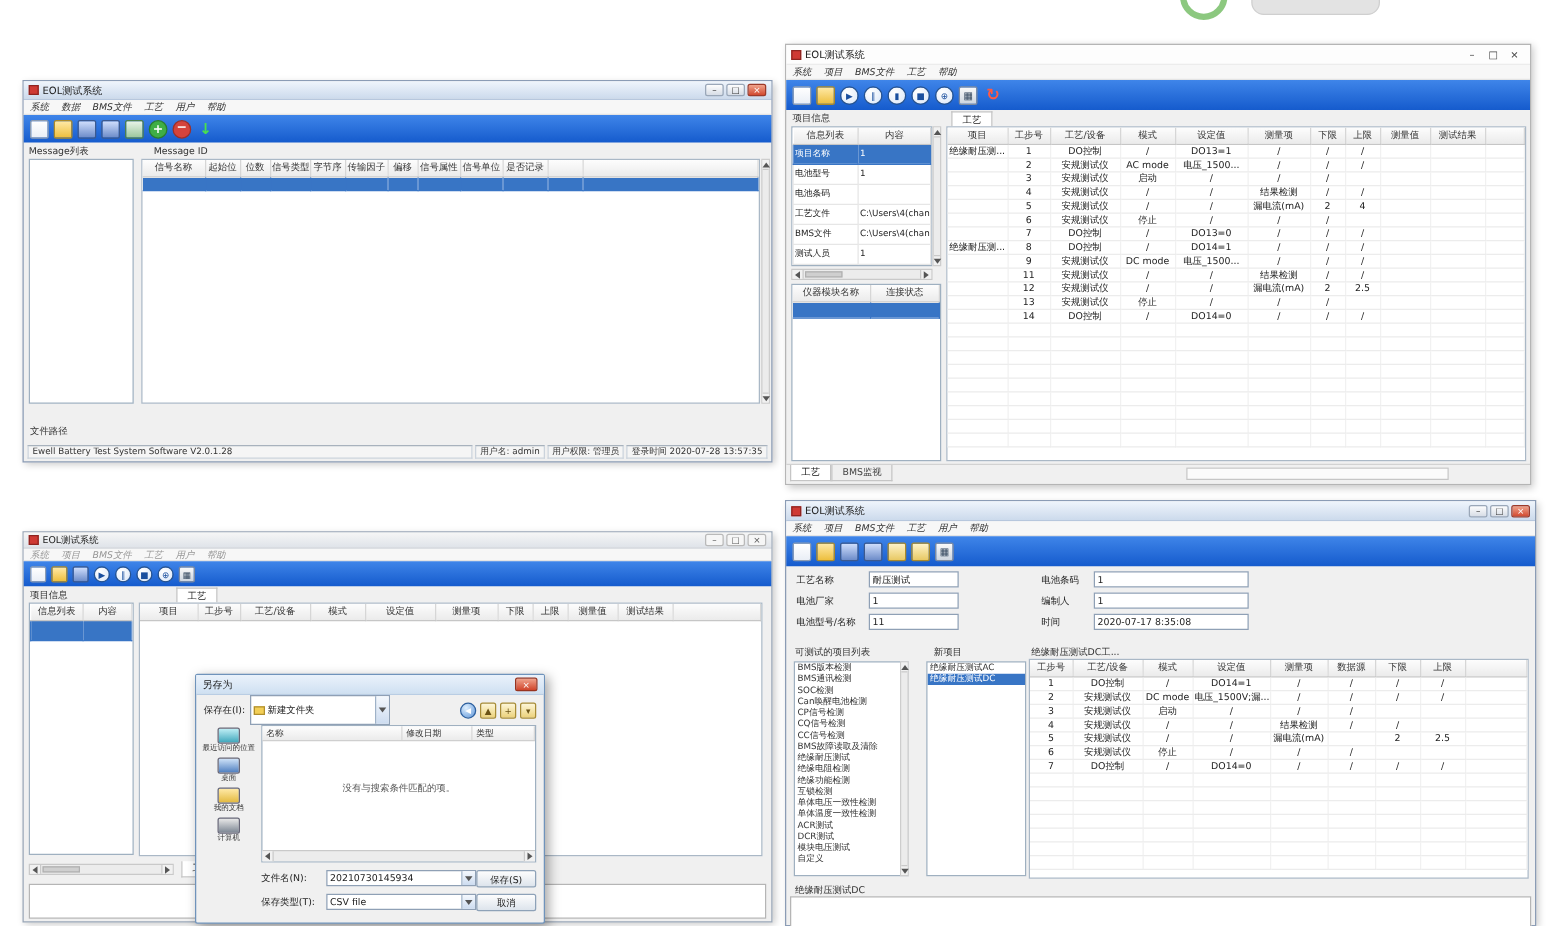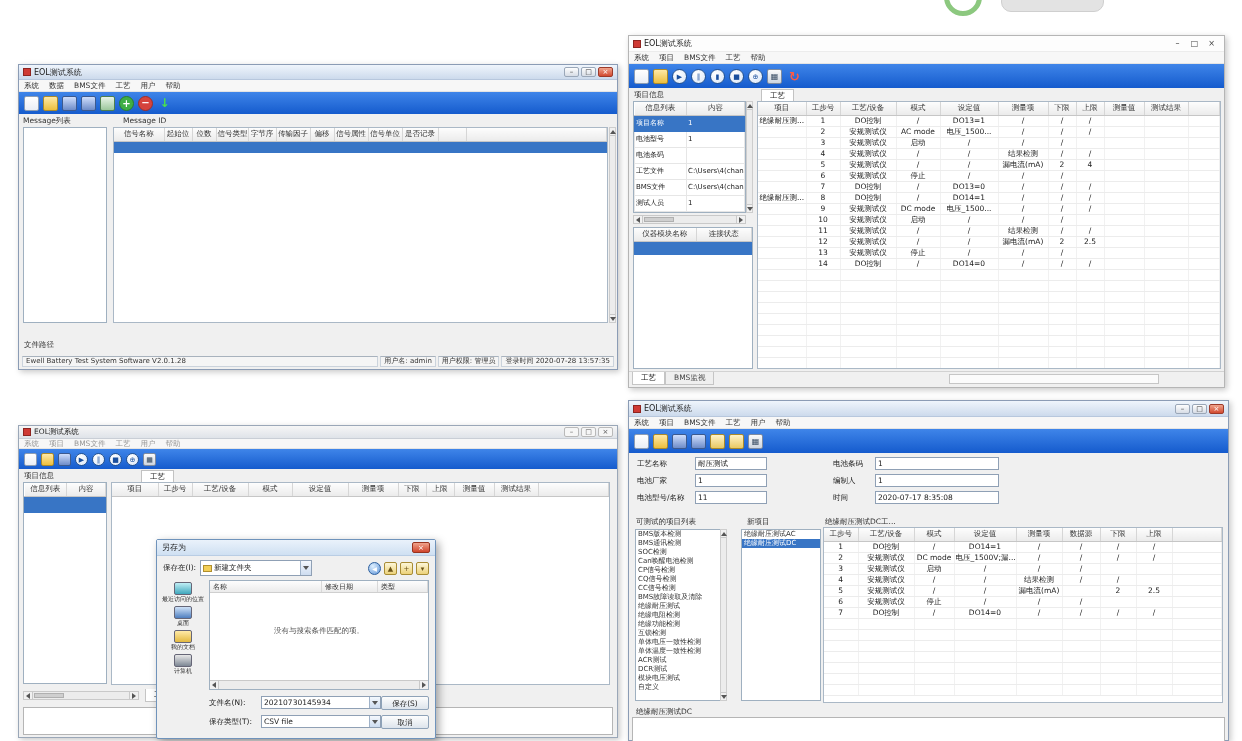--- a/index.html
+++ b/index.html
@@ -18,21 +18,21 @@
 .tb-grey{height:13px;background:linear-gradient(#f6f6f6,#dfe3e9);border-bottom:1px solid #c9ced6;font-size:7.5px;}
 .tb-flat{height:16px;background:#fdfdfd;border-bottom:1px solid #ececec;}
 .app-ico{width:8px;height:8px;background:#cf3a34;border:1px solid #8e2420;margin-right:3px;flex:none;}
 .wtitle{white-space:nowrap;overflow:hidden;}
 .winctl{margin-left:auto;display:flex;gap:2px;}
 .wbtn{width:15px;height:10px;font-size:7px;line-height:9px;text-align:center;background:linear-gradient(#fdfdfd,#d7dde6);border:1px solid #9aa7b8;border-radius:2px;color:#333;}
 .wbtn.close{background:linear-gradient(#f0a38c,#d24a30);color:#fff;border-color:#9c3a2a;}
 .wbtn.plain{background:#f6f6f6;border:1px solid #b9b9b9;color:#555;}
 .fbtns{margin-left:auto;display:flex;}
 .fbtns span{width:17px;text-align:center;font-size:8px;color:#444;}
-.menubar{display:flex;align-items:center;background:#f7f7f7;font-size:7.5px;color:#333;border-bottom:1px solid #e4e4e4;}
+.menubar{display:flex;align-items:center;background:#f7f7f7;font-size:7.5px;color:#333;border-bottom:1px solid #e4e4e4;font-style:italic;}
 .menubar .li{padding:0 5px;}
 .menubar.muted{color:#979797;}
 .mb12{height:12px;} .mb10{height:10px;}
 .toolbar{display:flex;align-items:center;gap:4px;padding:0 5px;background:linear-gradient(#3f85e9,#155bcd);}
 .tb22{height:22px;} .tb24{height:24px;} .tb20{height:20px;}
 .tbi{flex:none;width:15px;height:15px;border-radius:2px;font-size:8px;line-height:14px;text-align:center;color:#16365c;overflow:hidden;}
 .tb20 .tbi{width:13px;height:13px;line-height:12px;font-size:7px;}
 .ic-page{background:linear-gradient(#ffffff,#e9eef6);border:1px solid #8d9db3;}
 .ic-folder{background:linear-gradient(#ffe9a6,#edbf3e);border:1px solid #ab8a2a;}
 .ic-folder2{background:linear-gradient(#fff3c8,#e8c964);border:1px solid #ab8a2a;}
@@ -114,21 +114,21 @@
 .w3-tablebox{left:0;top:12px;right:0;bottom:0;}
 .w3-hscroll{left:4px;top:222px;width:116px;}
 .w3-tab{position:absolute;left:126px;top:220px;}
 .w3-output{position:absolute;left:4px;right:4px;top:238px;height:28px;background:#fff;border:1px solid #b5b5b5;}
 
 
 .dialog{position:absolute;left:137px;top:70px;width:280px;height:200px;background:#f0f0f0;border:1px solid #6f93bb;border-radius:2px;box-shadow:3px 3px 9px rgba(0,0,0,.35);z-index:10;}
 .dlg-title{height:16px;background:linear-gradient(#eaf2fb,#cfe0f2);border-bottom:1px solid #b9cde4;display:flex;align-items:center;padding:0 5px;font-size:8px;color:#1c1c1c;}
 .dlg-close{margin-left:auto;width:18px;height:11px;background:linear-gradient(#f0a38c,#d0452c);border:1px solid #98331f;border-radius:2px;color:#fff;font-size:7px;line-height:10px;text-align:center;}
 .dlg-row1{position:absolute;left:6px;top:21px;right:6px;height:14px;display:flex;align-items:center;gap:4px;font-size:7.5px;}
-.combo{display:inline-flex;align-items:center;height:16px;background:#fff;border:1px solid #8fa0b5;padding-left:2px;font-size:7.5px;}
+.combo{display:inline-flex;align-items:center;height:24px;background:#fff;border:1px solid #8fa0b5;padding-left:2px;font-size:7.5px;}
 .cmb-text{flex:1;white-space:nowrap;overflow:hidden;}
 .cmb-btn{width:11px;height:100%;margin-left:2px;background:linear-gradient(#f4f8fd,#cddcf0);border-left:1px solid #9fb2c8;display:flex;align-items:center;justify-content:center;}
 .cmb-ico{width:9px;height:7px;background:#f3cf57;border:1px solid #b08f2e;margin-right:2px;flex:none;}
 .navi{display:flex;gap:3px;margin-left:auto;}
 .navi .tbi{width:13px;height:13px;line-height:12px;}
 .nv-round{border-radius:50%;background:radial-gradient(circle at 35% 30%,#dff0ff,#5f95d8);border:1px solid #2c5f9e;color:#fff;font-size:6px;}
 .nv-sq{background:linear-gradient(#fdf6d8,#ecd27a);border:1px solid #a88c35;color:#6b5316;font-size:7px;}
 .places{position:absolute;left:4px;top:40px;width:44px;bottom:48px;display:flex;flex-direction:column;gap:4px;align-items:center;padding-top:2px;}
 .place{width:100%;text-align:center;}
 .pl-ico{display:block;margin:0 auto;width:18px;height:13px;border-radius:2px;border:1px solid #667;}
@@ -526,33 +526,20 @@
                 </tr>
                 <tr>
                   <td></td>
                   <td>9</td>
                   <td>安规测试仪</td>
                   <td>DC mode</td>
                   <td>电压_1500...</td>
                   <td>/</td>
                   <td>/</td>
                   <td>/</td>
-                  <td></td>
-                  <td></td>
-                  <td></td>
-                </tr>
-                <tr>
-                  <td></td>
-                  <td>10</td>
-                  <td>安规测试仪</td>
-                  <td>启动</td>
-                  <td>/</td>
-                  <td>/</td>
-                  <td>/</td>
-                  <td></td>
                   <td></td>
                   <td></td>
                   <td></td>
                 </tr>
                 <tr>
                   <td></td>
                   <td>11</td>
                   <td>安规测试仪</td>
                   <td>/</td>
                   <td>/</td>

